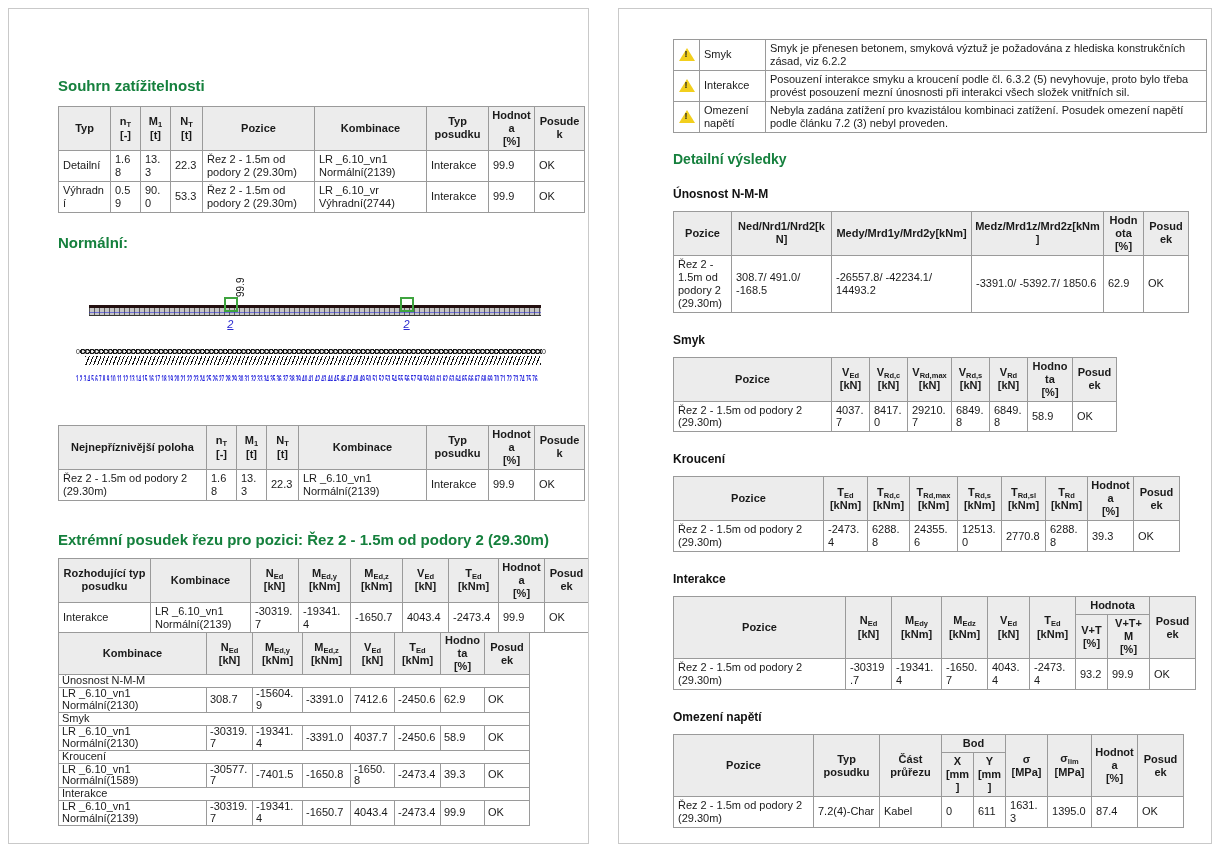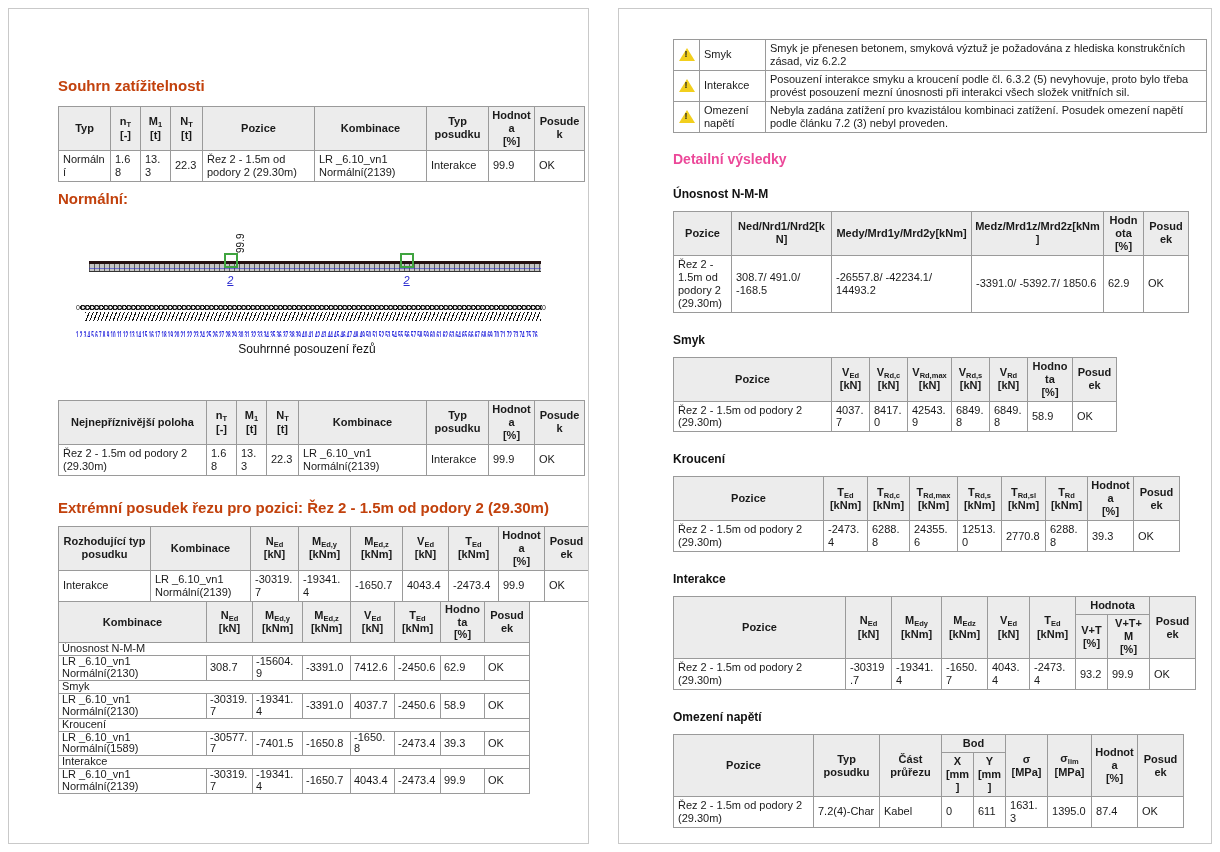--- a/index.html
+++ b/index.html
@@ -4,22 +4,22 @@
 <style>
   * { box-sizing: border-box; }
   html,body { margin:0; padding:0; background:#fff; }
   body { font-family:"Liberation Sans", sans-serif; color:#1a1a1a; }
   .canvas { position:relative; width:1220px; height:852px; background:#fff; overflow:hidden; }
   .page { position:absolute; top:8px; height:836px; background:#fff; border:1px solid #c9c9c9; overflow:hidden; }
   .page-left  { left:8px;  width:581px; padding:44px 6px 0 49px; }
   .page-right { left:618px; width:594px; padding:30px 6px 0 54px; }
 
   h1.report-title { margin:0 0 0 0; font-size:27px; font-weight:400; color:#ee7a39; line-height:1.1; }
-  h2.sec { margin:24px 0 0 0; font-size:15px; font-weight:bold; color:#c2410c; }
-  h2.sec2 { margin:18px 0 0 0; font-size:14px; font-weight:bold; color:#ec4899; }
+  h2.sec { margin:24px 0 0 0; font-size:15px; font-weight:bold; color:#15803d; }
+  h2.sec2 { margin:18px 0 0 0; font-size:14px; font-weight:bold; color:#15803d; }
   h3.sub { margin:20px 0 0 0; font-size:12px; font-weight:bold; color:#111; }
 
   .tbl { margin-top:12px; }
   .tbl table { border-collapse:collapse; table-layout:fixed; font-size:11px; }
   .tbl th, .tbl td { border:1px solid #9a9a9a; vertical-align:middle; overflow:hidden; word-wrap:break-word; }
   .tbl th { background:#ececec; font-weight:bold; text-align:center; padding:2px 3px; line-height:1.18; }
   .tbl td { background:#fff; text-align:left; padding:2px 4px; line-height:1.18; }
   .tbl sub { font-size:7.5px; vertical-align:-2px; line-height:1; }
   .tbl .section-row td { font-weight:normal; padding:0 3px; }
   .tbl.compact td { padding:0 3px; line-height:1.08; }
@@ -91,55 +91,65 @@
               <th><span>N</span><sub>T</sub><br><span>[t]</span></th>
               <th><span>Pozice</span></th>
               <th><span>Kombinace</span></th>
               <th><span>Typ</span><br><span>posudku</span></th>
               <th><span>Hodnota</span><br><span>[%]</span></th>
               <th><span>Posudek</span></th>
             </tr>
           </thead>
           <tbody>
             <tr>
-              <td>Normální</td>
+              <td>Detailní</td>
               <td>1.68</td>
               <td>13.3</td>
               <td>22.3</td>
               <td>Řez 2 - 1.5m od podory 2 (29.30m)</td>
               <td>LR _6.10_vn1 Normální(2139)</td>
               <td>Interakce</td>
               <td>99.9</td>
               <td>OK</td>
             </tr>
-          </tbody>
-        </table>
-      </div>
-
-    <h2 class="sec" style="margin-top:8px">Normální:</h2>
+            <tr>
+              <td>Výhradní</td>
+              <td>0.59</td>
+              <td>90.0</td>
+              <td>53.3</td>
+              <td>Řez 2 - 1.5m od podory 2 (29.30m)</td>
+              <td>LR _6.10_vr Výhradní(2744)</td>
+              <td>Interakce</td>
+              <td>99.9</td>
+              <td>OK</td>
+            </tr>
+          </tbody>
+        </table>
+      </div>
+
+    <h2 class="sec" style="margin-top:21px">Normální:</h2>
 
     <div class="figure">
       <div class="beam-area">
         <span class="rot-val">99.9</span>
         <div class="beam"></div>
         <div class="marker m1"></div>
         <div class="marker m2"></div>
         <span class="mnum n1">2</span>
         <span class="mnum n2">2</span>
       </div>
       <div class="band-row">
         <span class="band-end">0</span>
         <div class="circ-band"></div>
         <span class="band-end">0</span>
       </div>
       <div class="hatch-band"></div>
       <div class="cuts-clip">
         <span class="cuts">1 2 3 4 5 6 7 8 9 10 11 12 13 14 15 16 17 18 19 20 21 22 23 24 25 26 27 28 29 30 31 32 33 34 35 36 37 38 39 40 41 42 43 44 45 46 47 48 49 50 51 52 53 54 55 56 57 58 59 60 61 62 63 64 65 66 67 68 69 70 71 72 73 74 75 76 77 78 79 80 81</span>
       </div>
-      <div class="fig-caption">Souhrnné posouzení řezů</div>
     </div>
 
     <div class="tbl" style="margin-top:44px">
         <table style="width: 526px;">
           <colgroup>
             <col style="width: 148px;">
             <col style="width: 30px;">
             <col style="width: 30px;">
             <col style="width: 32px;">
             <col style="width: 128px;">
@@ -167,21 +177,21 @@
               <td>22.3</td>
               <td>LR _6.10_vn1 Normální(2139)</td>
               <td>Interakce</td>
               <td>99.9</td>
               <td>OK</td>
             </tr>
           </tbody>
         </table>
       </div>
 
-    <h2 class="sec" style="margin-top:23px">Extrémní posudek řezu pro pozici: Řez 2 - 1.5m od podory 2 (29.30m)</h2>
+    <h2 class="sec" style="margin-top:30px">Extrémní posudek řezu pro pozici: Řez 2 - 1.5m od podory 2 (29.30m)</h2>
     <div class="tbl" style="margin-top:10px">
         <table style="width: 530px;">
           <colgroup>
             <col style="width: 92px;">
             <col style="width: 100px;">
             <col style="width: 48px;">
             <col style="width: 52px;">
             <col style="width: 52px;">
             <col style="width: 46px;">
             <col style="width: 50px;">
@@ -386,21 +396,21 @@
               <th><span>V</span><sub>Rd</sub><br><span>[kN]</span></th>
               <th><span>Hodnota</span><br><span>[%]</span></th>
               <th><span>Posudek</span></th>
             </tr>
           </thead>
           <tbody>
             <tr>
               <td>Řez 2 - 1.5m od podory 2 (29.30m)</td>
               <td>4037.7</td>
               <td>8417.0</td>
-              <td>42543.9</td>
+              <td>29210.7</td>
               <td>6849.8</td>
               <td>6849.8</td>
               <td>58.9</td>
               <td>OK</td>
             </tr>
           </tbody>
         </table>
       </div>
 
     <h3 class="sub">Kroucení</h3>

